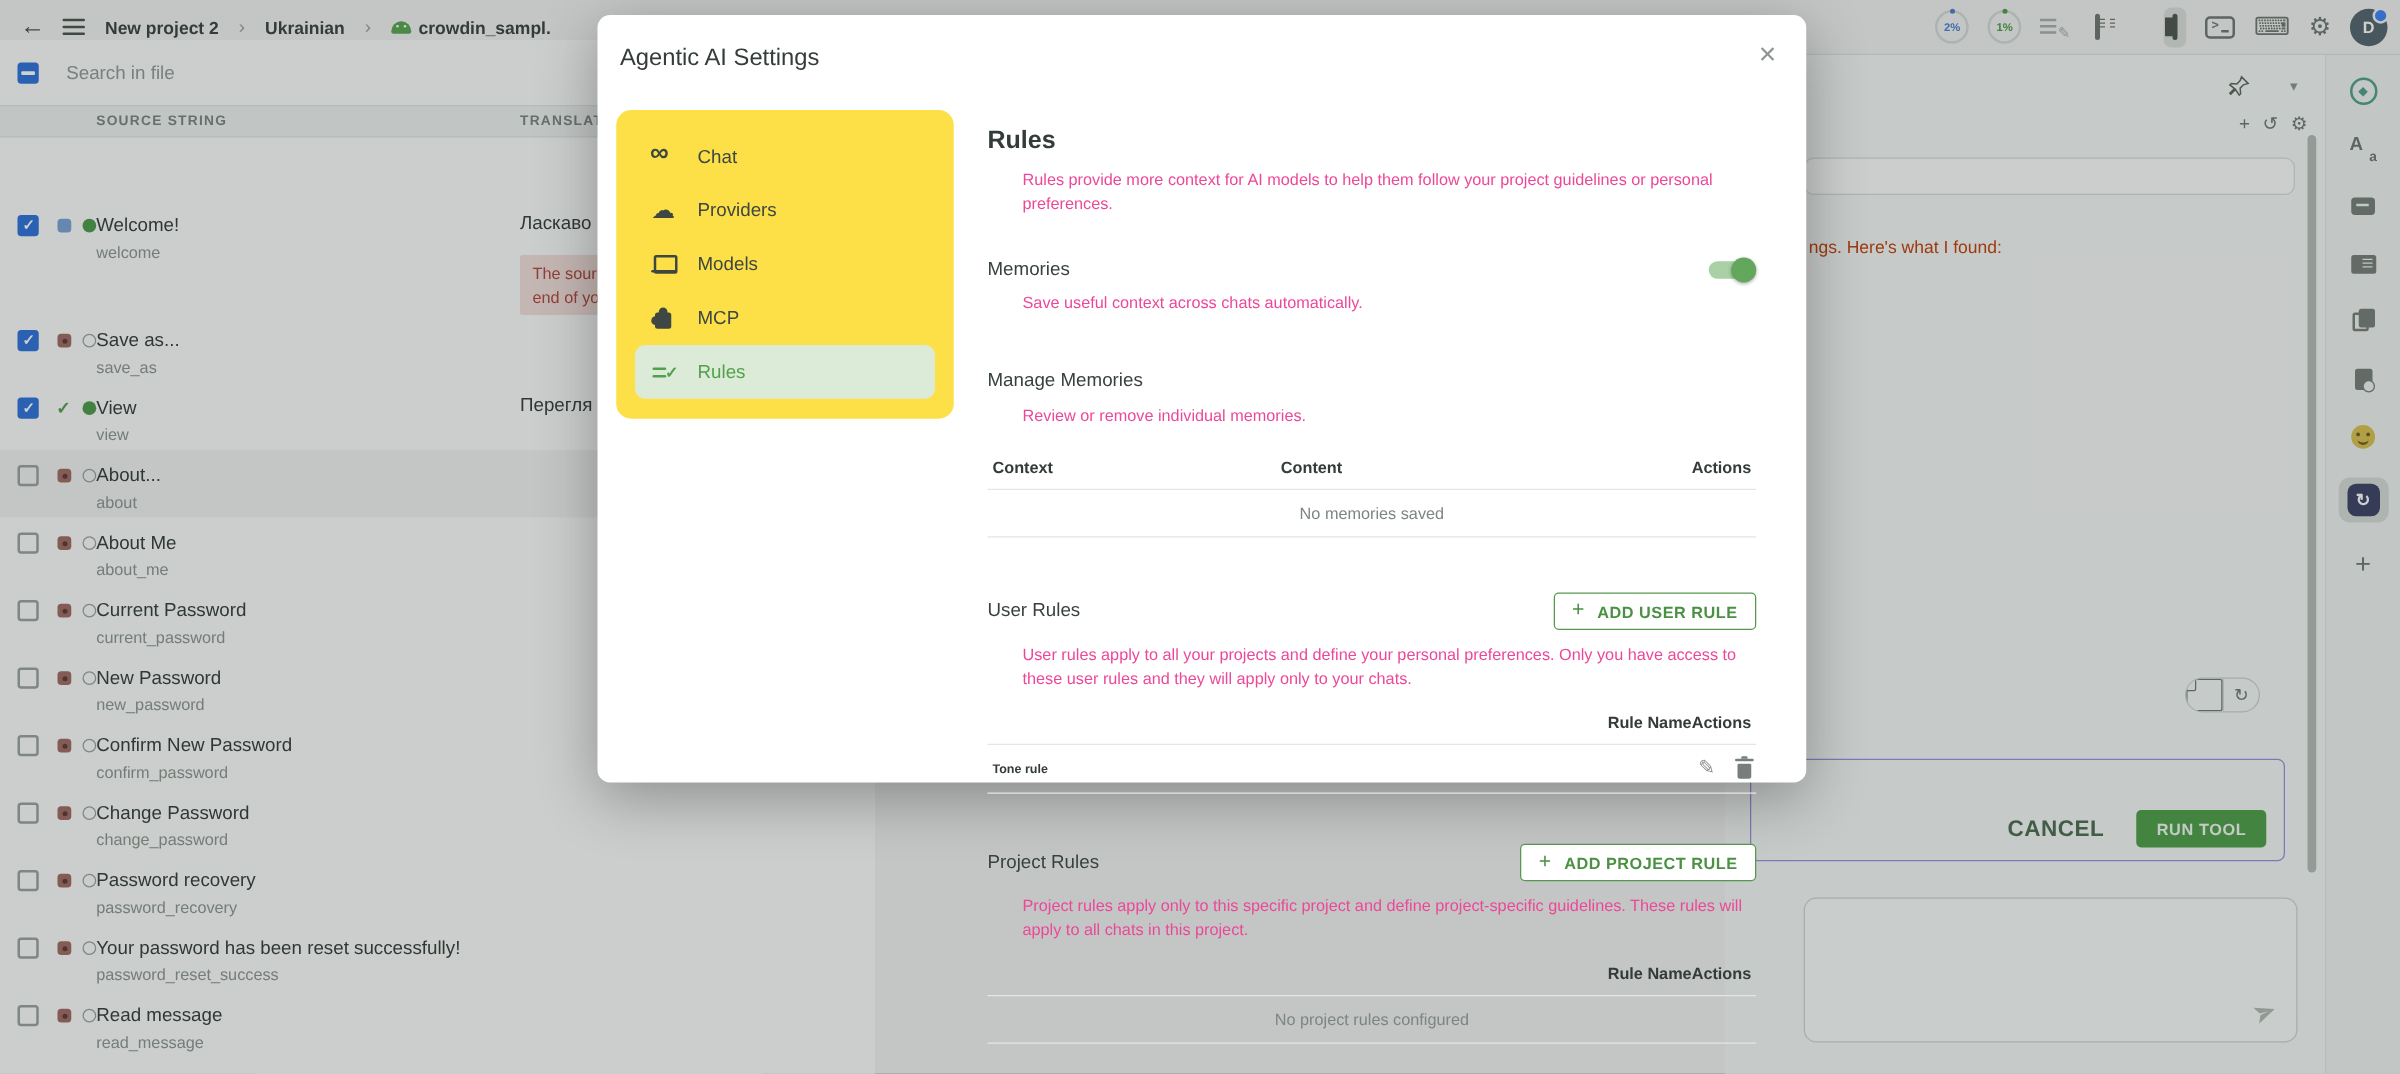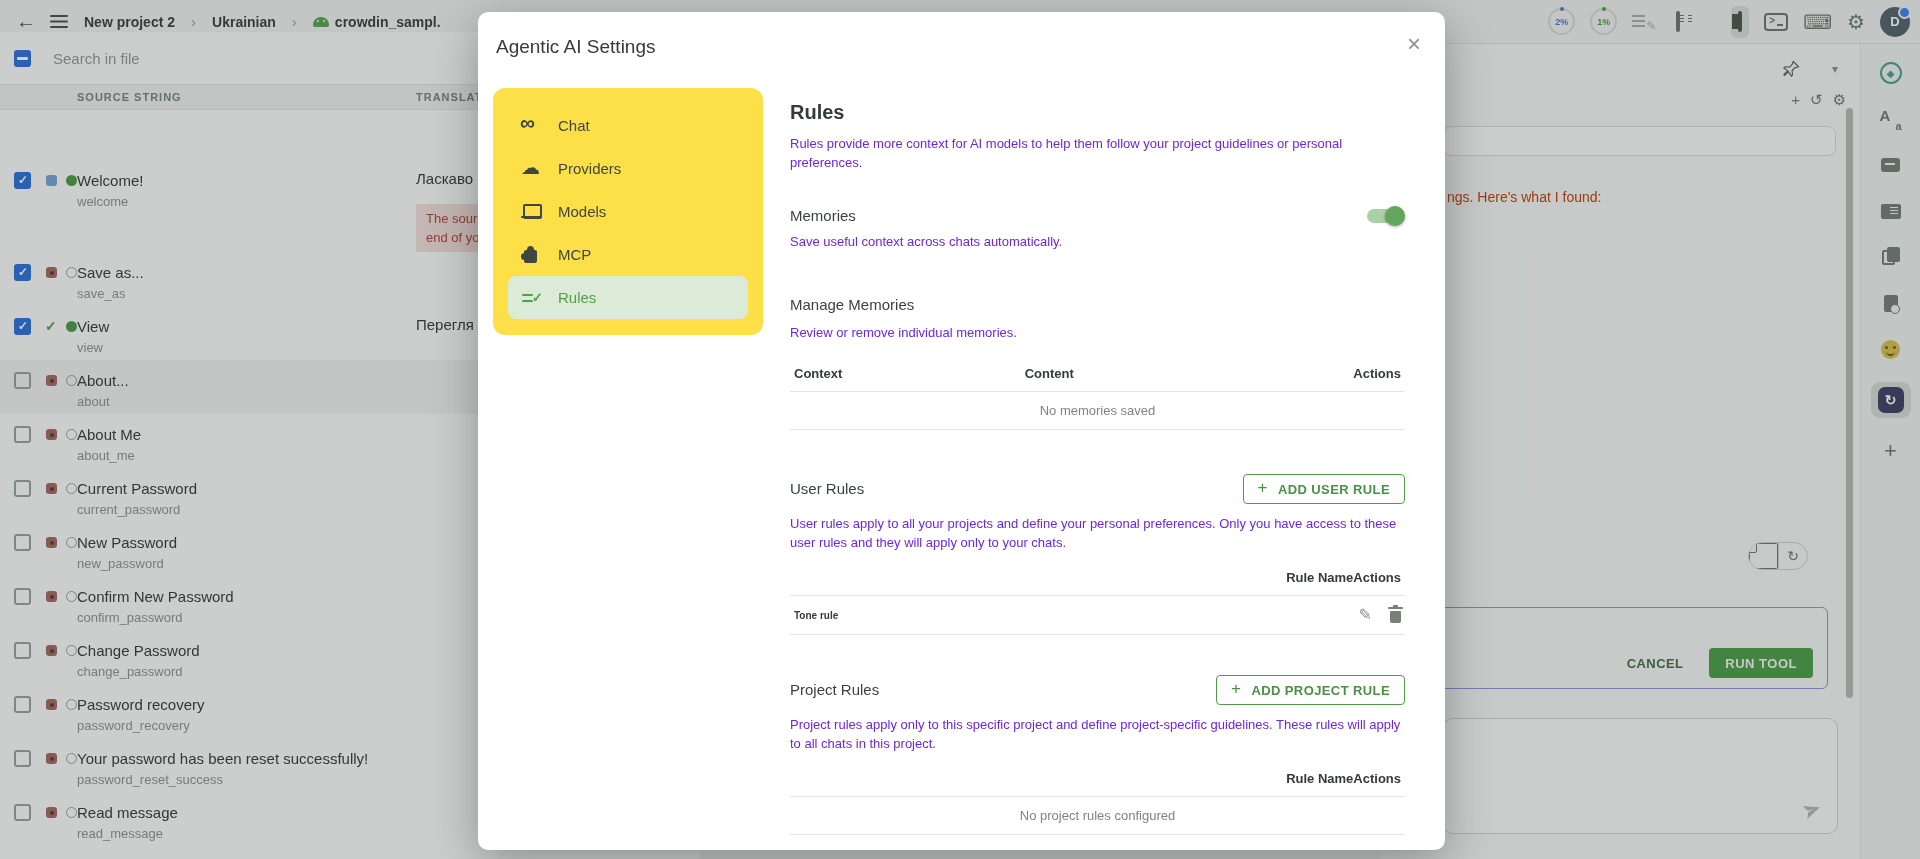--- a/index.html
+++ b/index.html
@@ -105,21 +105,21 @@
   .chat-msg { position:absolute; left:67px; top:145px; font-size:14px; color:#c2410c; }
   .pillbtns { position:absolute; right:52px; top:498px; display:flex; border:1px solid #ccd2ce; border-radius:14px; overflow:hidden; }
   .pillbtns span { width:29px; height:26px; display:flex; align-items:center; justify-content:center; cursor:pointer; }
   .pillbtns span + span { border-left:1px solid #ccd2ce; }
   .copy-ic { width:9px; height:11px; border:1.5px solid #6f7a74; border-radius:2px; position:relative; }
   .copy-ic::before { content:""; position:absolute; left:-4px; top:-4px; width:9px; height:11px;
                      border:1.5px solid #6f7a74; border-radius:2px; background:#f4f6f5; }
   .refresh-glyph { font-size:14px; color:#6f7a74; }
   .tool-box { position:absolute; left:20px; right:32px; top:563px; height:82px; border:1px solid #9a8ede; border-radius:6px; }
   .tool-actions { position:absolute; right:14px; bottom:10px; display:flex; align-items:center; gap:26px; }
-  .cancel-btn { font-size:13px; font-weight:700; letter-spacing:.4px; color:#4e6b52; cursor:pointer; }
+  .cancel-btn { font-size:18px; font-weight:700; letter-spacing:.4px; color:#4e6b52; cursor:pointer; }
   .runtool-btn { height:30px; padding:0 16px; background:#4f9e4a; color:#f2f6f1; font-size:13px; font-weight:700;
                  letter-spacing:.5px; border:none; border-radius:4px; display:flex; align-items:center; cursor:pointer; }
   .chat-inputbox { position:absolute; left:63px; right:22px; top:674px; height:116px; background:#f8faf9;
                    border:1px solid #cdd3cf; border-radius:10px; }
   .chat-inputbox textarea { width:100%; height:100%; background:transparent; border:none; outline:none; resize:none;
                             font-family:"Liberation Sans",sans-serif; font-size:14px; padding:12px; color:#3a423d; }
   .send-ic { position:absolute; right:16px; bottom:14px; cursor:pointer; opacity:.75; }
   .chat-scroll { position:absolute; right:7px; top:64px; width:7px; height:590px; background:#b5bbb7; border-radius:4px; cursor:pointer; }
 
   
@@ -150,21 +150,21 @@
   .agent-wrap { width:40px; height:36px; background:#d6dad7; border-radius:9px; display:flex; align-items:center;
                 justify-content:center; cursor:pointer; flex:none; }
   .agent-ic { width:26px; height:26px; background:#3d4166; border-radius:7px; color:#fff; font-size:14px; font-weight:700;
               display:flex; align-items:center; justify-content:center; }
   .plus-ic { font-size:22px; color:#6e7772; font-weight:400; }
 
   
   .overlay { position:absolute; inset:0; background:rgba(30,40,35,0.21); z-index:5; }
 
   
-  .modal { position:absolute; left:478px; top:12px; width:967px; height:838px; background:#fff; border-radius:10px;
+  .modal { position:absolute; left:478px; top:12px; width:967px; height:614px; background:#fff; border-radius:10px;
            box-shadow:0 12px 48px rgba(0,0,0,0.3); z-index:10; }
   .m-title { position:absolute; left:18px; top:24px; font-size:19px; font-weight:500; color:#343d38; }
   .m-close { position:absolute; right:24px; top:20px; font-size:24px; color:#8d938f; cursor:pointer; line-height:1; }
   .m-nav { position:absolute; left:15px; top:76px; width:270px; background:#fde047; border-radius:12px; padding:16px 15px; }
   .nav-item { height:43px; display:flex; align-items:center; gap:16px; padding:0 12px; border-radius:8px;
               font-size:15px; color:#3e4742; cursor:pointer; }
   .nav-item.selected { background:#dcead8; color:#52a04b; }
   .nicon { width:22px; height:22px; position:relative; flex:none; }
   .nicon.v-infinity::before { content:"∞"; font-size:21px; font-weight:600; position:absolute; top:-4px; left:0; }
   .nicon.v-cloud::before { content:"☁"; font-size:19px; position:absolute; top:-2px; left:1px; }
@@ -174,21 +174,21 @@
                            background:currentColor; border-radius:1px; }
   .nicon.v-puzzle::before { content:""; position:absolute; left:4px; top:6px; width:13px; height:13px;
                             background:currentColor; border-radius:2px; }
   .nicon.v-puzzle::after { content:""; position:absolute; width:7px; height:7px; border-radius:50%;
                            background:currentColor; left:7px; top:2px; box-shadow:-6px 7px 0 0 currentColor; }
   .nicon.v-checklist::before { content:""; position:absolute; left:2px; top:7px; width:11px; height:2.5px;
                                background:currentColor; box-shadow:0 6px 0 0 currentColor; border-radius:1px; }
   .nicon.v-checklist::after { content:"✓"; position:absolute; right:-1px; top:3px; font-size:13px; font-weight:700; }
   .m-content { position:absolute; left:312px; top:88px; width:615px; }
   .rules-h { font-size:20px; font-weight:600; color:#333c37; line-height:24px; }
-  .m-desc { font-size:13px; color:#6d28d9; line-height:19px; margin-top:10px; }
+  .m-desc { font-size:13px; color:#ec4899; line-height:19px; margin-top:10px;margin-left:28px; }
   .sec-head { font-size:15px; font-weight:500; color:#38423c; line-height:20px; }
   .mem-row { display:flex; justify-content:space-between; align-items:flex-start; margin-top:34px; }
   .toggle { width:36px; height:14px; background:#a9d1a5; border-radius:7px; position:relative; margin:3px 2px 0 0; cursor:pointer; }
   .toggle::after { content:""; position:absolute; right:-2px; top:-3px; width:20px; height:20px; border-radius:50%;
                    background:#62a75c; box-shadow:0 1px 3px rgba(0,0,0,.35); }
   .mt-manage { margin-top:44px; }
   .mt-desc2 { margin-top:8px; }
   .mtable { margin-top:18px; }
   .mt-head3 { display:grid; grid-template-columns:38% 42% 20%; font-size:13px; font-weight:700; color:#333c37;
               padding:6px 4px 10px; border-bottom:1px solid #e3e6e4; }

